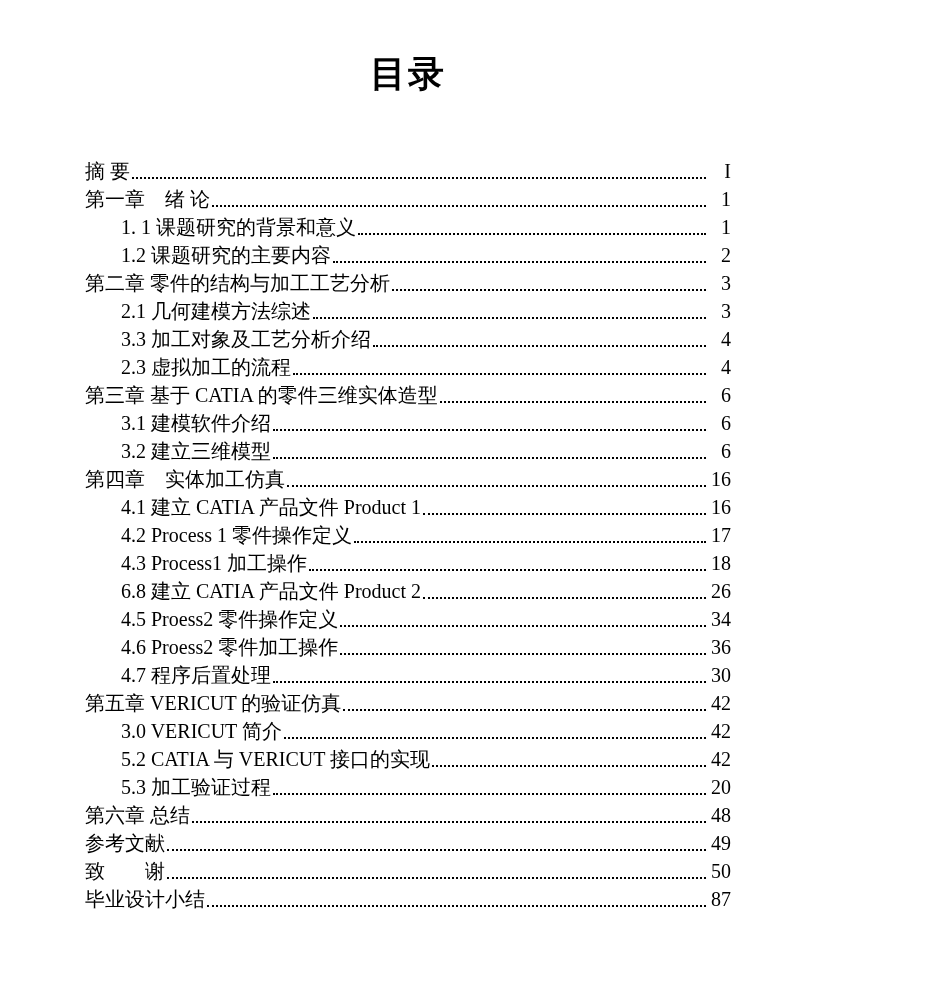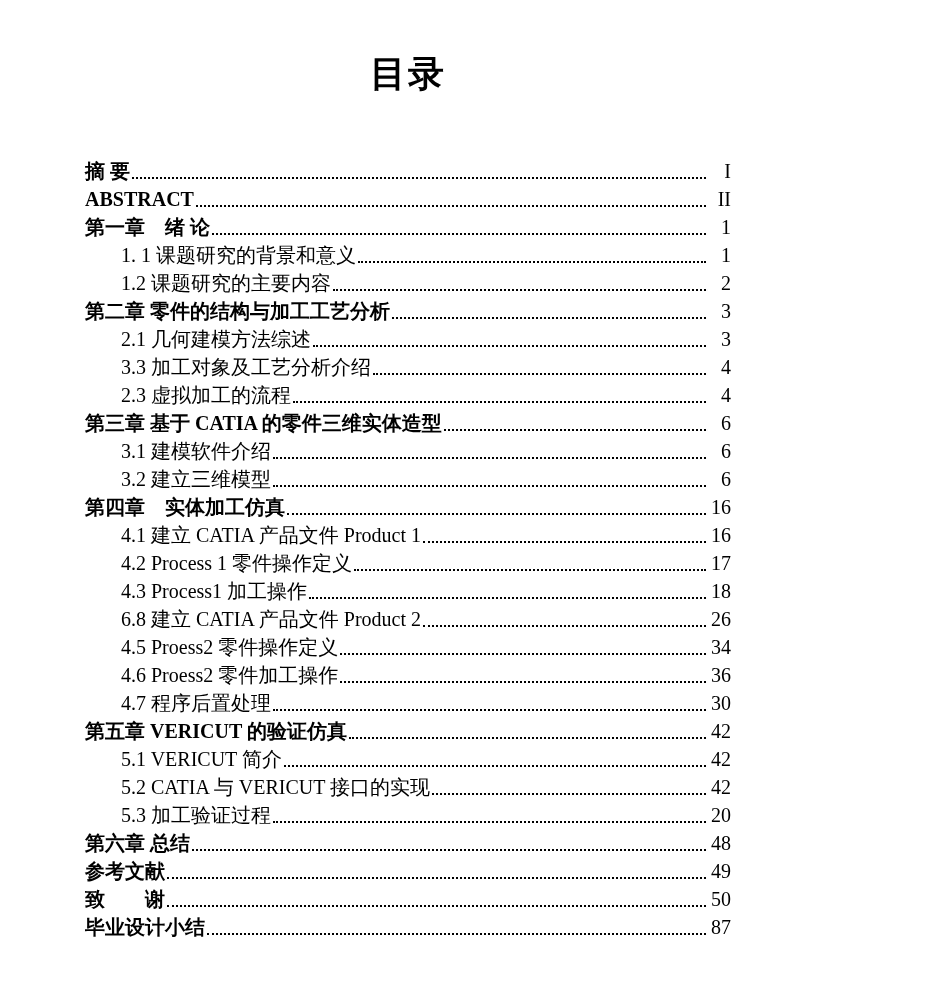--- a/index.html
+++ b/index.html
@@ -36,21 +36,21 @@
     display: flex;
     align-items: flex-end;
     height: 28px;
     font-size: 20px;
     line-height: 28px;
   }
   .row.level-1 {
     padding-left: 36px;
   }
   .row.bold .label {
-    font-weight: 700;
+    font-weight: 400;
   }
   .label {
     white-space: pre;
     flex: 0 0 auto;
   }
   .leader {
     flex: 1 1 auto;
     border-bottom: 2px dotted #000000;
     margin: 0 3px 6px 2px;
     min-width: 10px;
@@ -67,25 +67,20 @@
 
 <div class="page">
   <h1 class="title">目录</h1>
   <div class="toc" id="toc">
   <div class="row level-0 bold">
     <span class="label">摘 要</span>
     <span class="leader"></span>
     <span class="pagenum">I</span>
   </div>
 
-  <div class="row level-0 bold">
-    <span class="label">ABSTRACT</span>
-    <span class="leader"></span>
-    <span class="pagenum">II</span>
-  </div>
 
   <div class="row level-0 bold">
     <span class="label">第一章　绪 论</span>
     <span class="leader"></span>
     <span class="pagenum">1</span>
   </div>
 
   <div class="row level-1">
     <span class="label">1. 1 课题研究的背景和意义</span>
     <span class="leader"></span>
@@ -188,21 +183,21 @@
     <span class="pagenum">30</span>
   </div>
 
   <div class="row level-0 bold">
     <span class="label">第五章 VERICUT 的验证仿真</span>
     <span class="leader"></span>
     <span class="pagenum">42</span>
   </div>
 
   <div class="row level-1">
-    <span class="label">5.1 VERICUT 简介</span>
+    <span class="label">3.0 VERICUT 简介</span>
     <span class="leader"></span>
     <span class="pagenum">42</span>
   </div>
 
   <div class="row level-1">
     <span class="label">5.2 CATIA 与 VERICUT 接口的实现</span>
     <span class="leader"></span>
     <span class="pagenum">42</span>
   </div>
 

